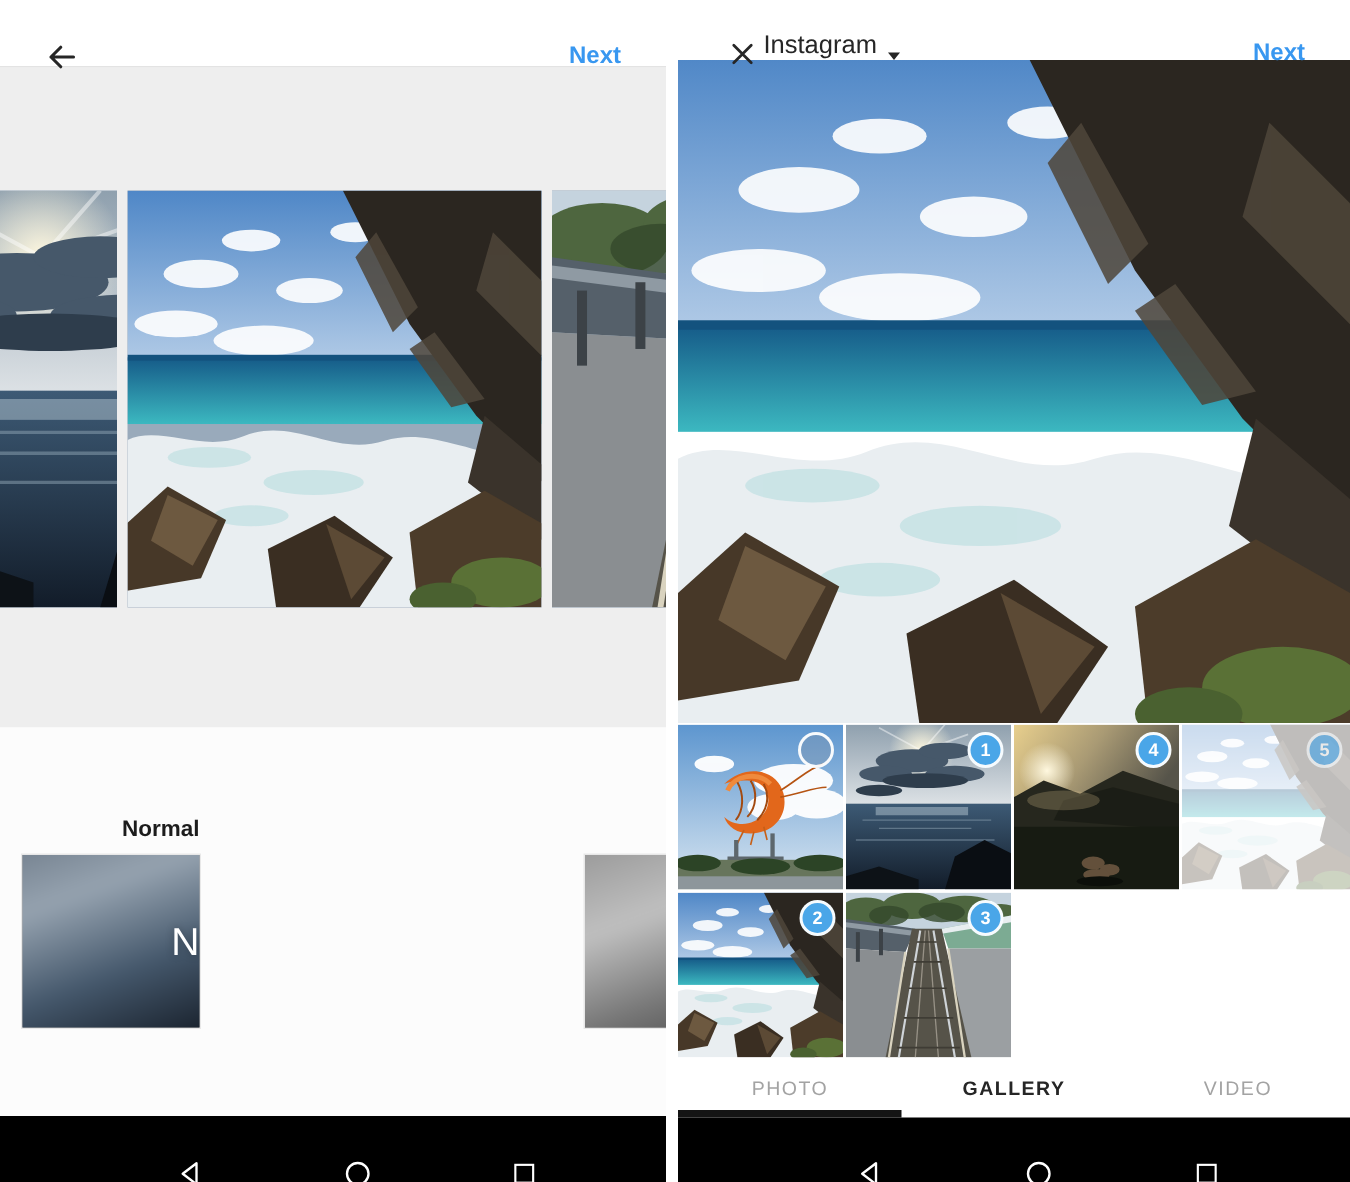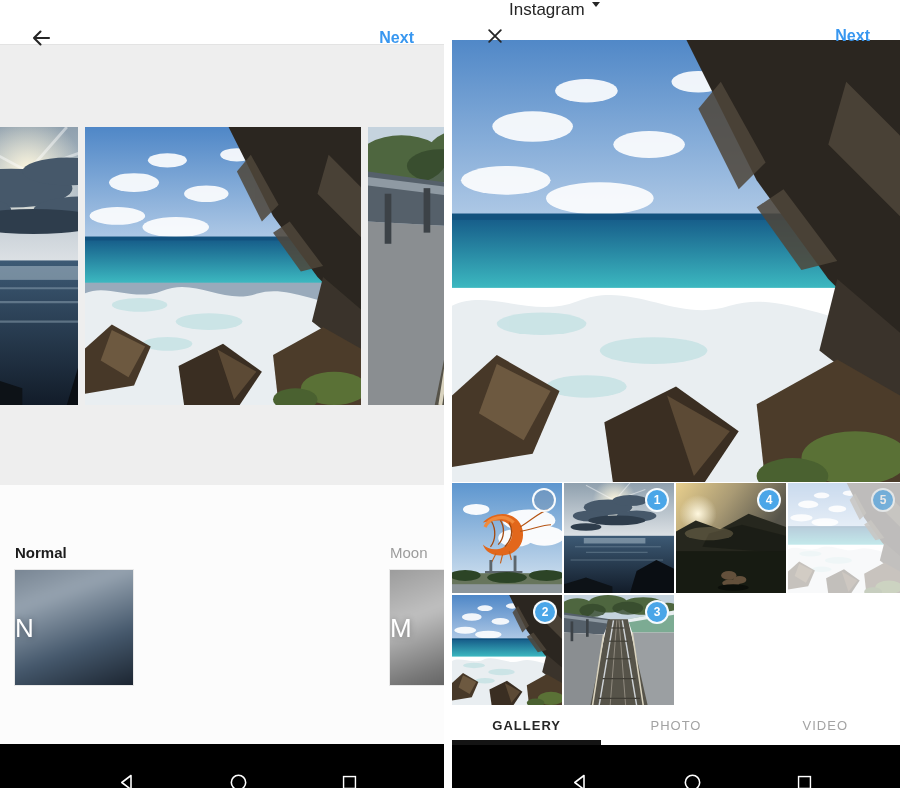--- a/index.html
+++ b/index.html
@@ -10,35 +10,35 @@
   .pane.right{left:452px;width:448px}
   button{border:none;background:transparent;padding:0;margin:16px;cursor:pointer;font-family:Liberation Sans, sans-serif}
 
   
   .lp-topbar{position:absolute;left:0;top:0;width:100%;height:44px;background:#fff;border-bottom:1px solid #e3e3e3;z-index:6}
   .rp-topbar{position:absolute;left:0;top:0;width:100%;height:40px;background:#fff;z-index:6}
   .iconbtn{position:absolute;display:flex;align-items:center;justify-content:center}
   .back{left:12px;top:9px;width:26px;height:26px}
   .close{left:16px;top:9px;width:22px;height:22px}
   .nextbtn{position:absolute;right:14px;top:0;height:100%;color:#3897f0;font-size:16px;font-weight:700}
-  .titlegrp{position:absolute;left:57px;top:0;height:40px;display:flex;align-items:flex-start;gap:7px}
+  .titlegrp{position:absolute;left:57px;top:0;height:40px;display:flex;align-items:flex-end;gap:7px}
   .apptitle{font-size:17px;font-weight:500;color:#262626}
   .caret{width:0;height:0;border-left:4.5px solid transparent;border-right:4.5px solid transparent;border-top:5px solid #262626;margin-top:2px}
 
   
   .editor{position:absolute;left:0;top:44px;width:100%;height:441px;background:#eeeeee}
   .car{position:absolute;top:83px;height:278px;overflow:hidden;background:#9ab}
   .car-a{left:0;width:78px}
   .car-b{left:85px;width:276px}
   .car-c{left:368px;width:76px}
   .ph{display:block;width:100%;height:100%}
 
   
   .filters{position:absolute;left:0;top:485px;width:100%;height:259px;background:#fcfcfc}
-  .filter{position:absolute;top:58px;width:118px;text-align:left}
+  .filter{position:absolute;top:58px;width:118px;text-align:right}
   .f0{left:15px}.f1{left:140px}.f2{left:265px}.f3{left:390px}
   .flabel{font-size:15px;color:#9c9c9c;height:20px;line-height:20px;white-space:nowrap}
   .flabel.sel{color:#1c1c1c;font-weight:700}
   .fthumb{position:relative;margin-top:7px;width:118px;height:115px;overflow:hidden;background:#777;box-shadow:0 0 0 1px rgba(0,0,0,.08)}
   .fbg{position:absolute;left:-14px;top:-14px;right:-14px;bottom:-14px;filter:blur(5px)}
   .t-normal .fbg{background:linear-gradient(160deg,#6b7886 0%,#96a3b0 30%,#45586c 62%,#0e141d 100%)}
   .t-clarendon .fbg{background:linear-gradient(165deg,#2e86d4 0%,#56aee8 28%,#a8d9f5 48%,#1d5f9e 78%,#0d3460 100%)}
   .t-gingham .fbg{background:linear-gradient(160deg,#97a2b8 0%,#c9d1dd 38%,#8d98ae 68%,#5d6679 100%)}
   .t-moon .fbg{background:linear-gradient(160deg,#909090 0%,#c0c0c0 38%,#757575 70%,#404040 100%)}
   .fletter{position:absolute;left:0;right:0;top:50%;transform:translateY(-50%);color:#fff;font-size:26px;text-shadow:0 0 6px rgba(0,0,0,.3)}
@@ -378,22 +378,22 @@
       <span class="badge">2</span>
     </div>
     <div class="cell r2 c2">
       <svg class="ph" viewBox="0 0 100 100" preserveAspectRatio="xMidYMid slice">
           <use href="#ph-train"></use>
         </svg>
       <span class="badge">3</span>
     </div>
 
     <div class="tabs">
+      <div class="tab">PHOTO</div>
       <div class="tab sel">GALLERY</div>
-      <div class="tab">PHOTO</div>
       <div class="tab">VIDEO</div>
       <div class="tabind"></div>
     </div>
 
     <nav class="navbar">
       <button class="navbtn nb1">
         <svg viewBox="0 0 24 24" width="21" height="21">
           <path d="M16 4v16L5.5 12z" fill="none" stroke="#fff" stroke-width="1.8" stroke-linejoin="round"></path>
         </svg>
       </button>

